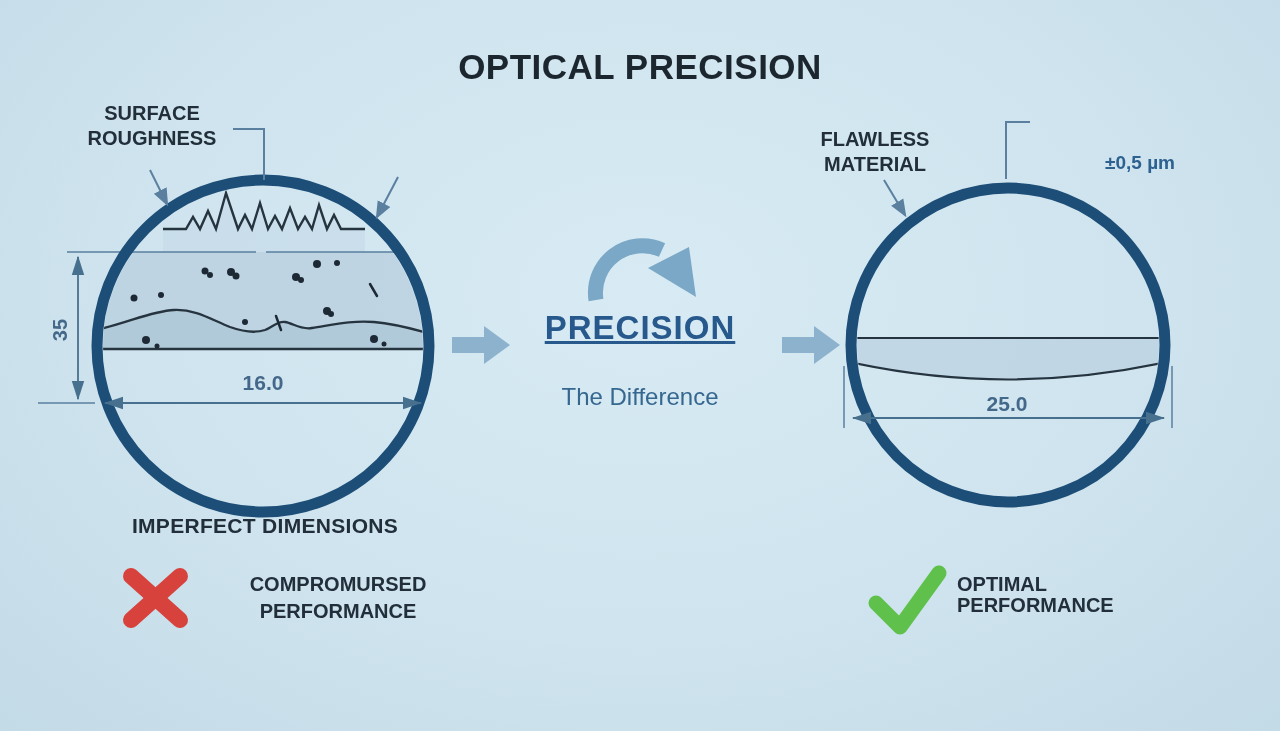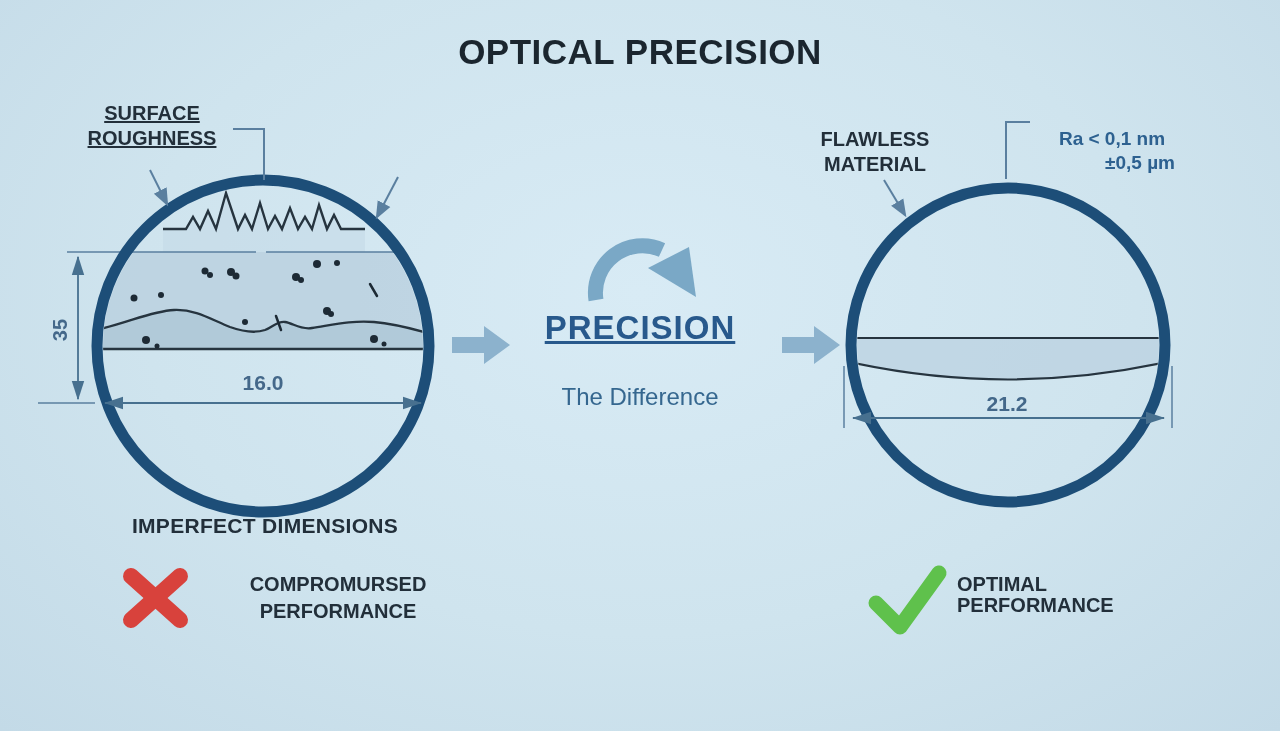--- a/index.html
+++ b/index.html
@@ -6,22 +6,22 @@
   .canvas{
     position:relative;width:1280px;height:731px;overflow:hidden;
     background:radial-gradient(ellipse at 50% 40%, #d8ebf5 0%, #cfe4ee 55%, #c3dae7 100%);
     font-family:"Liberation Sans", sans-serif;
   }
   .art{position:absolute;left:0;top:0;width:1280px;height:731px;}
   .label{
     position:absolute;color:#222f3a;font-weight:bold;text-align:center;
     white-space:pre-line;font-family:"Liberation Sans", sans-serif;
   }
-  .t-title{left:0;top:32px;width:1280px;font-size:35px;letter-spacing:.5px;color:#1b262f;}
-  .t-sr{left:62px;top:101px;width:180px;font-size:20px;line-height:25px;text-decoration:underline;}
+  .t-title{left:0;top:47px;width:1280px;font-size:35px;letter-spacing:.5px;color:#1b262f;}
+  .t-sr{left:62px;top:101px;width:180px;font-size:20px;line-height:25px;}
   .t-ii{left:315px;top:126px;width:170px;font-size:20px;line-height:25px;}
   .t-fm{left:790px;top:127px;width:170px;font-size:20px;line-height:25px;}
   .t-sf{left:1022px;top:102px;width:180px;font-size:20px;}
   .t-ra{left:1022px;top:128px;width:180px;font-size:19px;font-weight:600;color:#2d6190;}
   .t-tol{left:1050px;top:152px;width:180px;font-size:19px;font-weight:700;color:#2d6190;}
   .t-precision{left:440px;top:309px;width:400px;font-size:33px;color:#28598c;letter-spacing:1px;text-decoration:underline;}
   .t-diff{left:440px;top:383px;width:400px;font-size:24px;font-weight:500;color:#35678f;}
   .t-cap-l{left:110px;top:514px;width:310px;font-size:21px;letter-spacing:.3px;}
   .t-cap-r{left:855px;top:514px;width:310px;font-size:21px;letter-spacing:.3px;}
   .t-ver-l{left:213px;top:571px;width:250px;font-size:20px;line-height:27px;text-align:center;}
@@ -146,29 +146,28 @@
     </g>
   </svg>
 
   <div class="label t-title">OPTICAL PRECISION</div>
 
   <div class="label t-sr">SURFACE
 ROUGHNESS</div>
 
   <div class="label t-fm">FLAWLESS
 MATERIAL</div>
-  <div class="label t-ra">Ra &lt; 0,1 nm</div>
   <div class="label t-tol">±0,5 µm</div>
 
   <div class="label t-precision">PRECISION</div>
   <div class="label t-diff">The Difference</div>
 
   <div class="label t-dim t-dim35">35</div>
   <div class="label t-dim t-dim16">16.0</div>
-  <div class="label t-dim t-dim25">21.2</div>
+  <div class="label t-dim t-dim25">25.0</div>
 
   <div class="label t-cap-l">IMPERFECT DIMENSIONS</div>
 
   <div class="label t-ver-l">COMPROMURSED
 PERFORMANCE</div>
   <div class="label t-ver-r">OPTIMAL
 PERFORMANCE</div>
 </div>
 
 </body></html>

